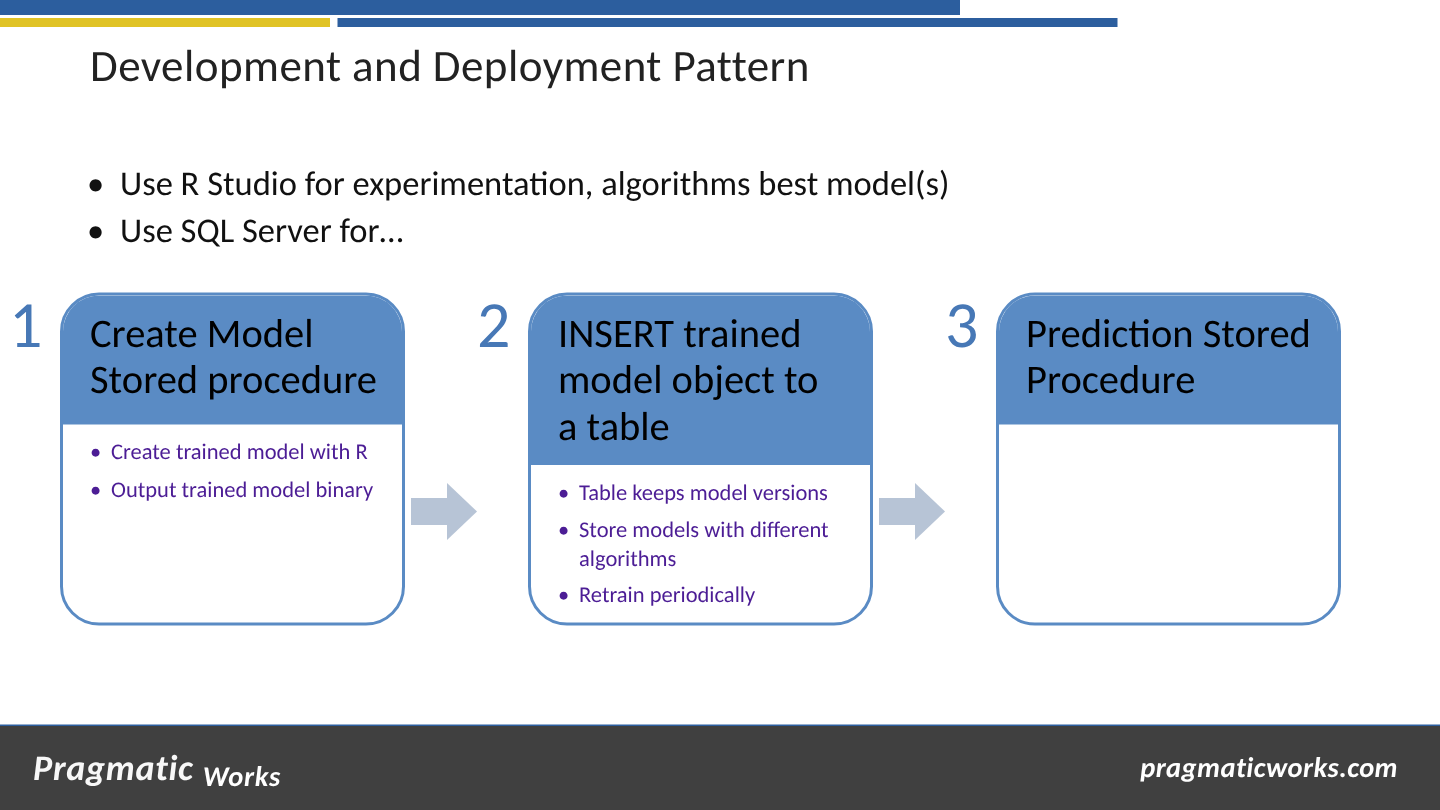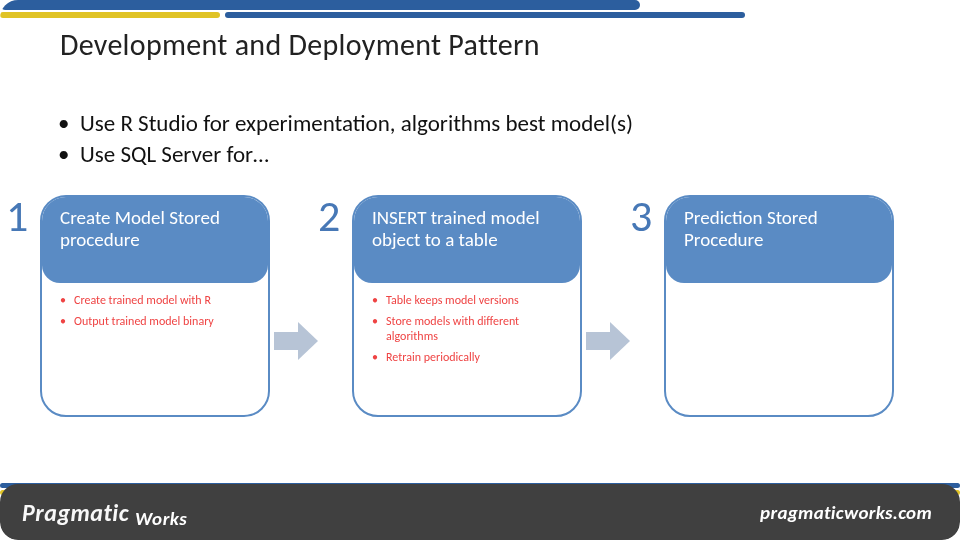--- a/index.html
+++ b/index.html
@@ -1,15 +1,15 @@
 <!DOCTYPE html>
 <html><head>
 <meta charset="utf-8">
 <style>
-  * { box-sizing: border-box; margin: 0; padding: 0; border-radius: 18px; }
+  * { box-sizing: border-box; margin: 0; padding: 0; }
   html, body { width: 960px; height: 540px; font-family: Calibri, "Segoe UI", Arial, sans-serif; background: #fff; overflow: hidden; }
   .slide { position: relative; width: 960px; height: 540px; }
 
   
   .top-blue   { position: absolute; top: 0;  left: 0; width: 640px; height: 10px; background: #2c5e9e; }
   .top-yellow { position: absolute; top: 12px; left: 0; width: 220px; height: 6px; background: #e0c326; }
   .top-blue2  { position: absolute; top: 12px; left: 225px; width: 520px; height: 6px; background: #2c5e9e; }
 
   .title { position: absolute; top: 26px; left: 60px; font-size: 30px; color: #222; font-weight: 400; letter-spacing: .3px; }
 
@@ -25,31 +25,31 @@
     margin-left: 30px;
     width: 230px;
     height: 222px;
     border-radius: 26px;
     background: #fff;
     border: 2px solid #5a8bc4;
     overflow: hidden;
   }
   .card .head {
     background: #5a8bc4;
-    color: #ffffff;
+    color: #000000;
     padding: 10px 16px 10px 18px;
-    font-size: 19px;
+    font-size: 27px;
     line-height: 1.15;
     min-height: 86px;
     display: flex; align-items: flex-start;
   }
   .card .body {
     padding: 10px 14px 10px 18px;
-    font-size: 12px;
-    color: #ef4444;
+    font-size: 15px;
+    color: #4c1d95;
     line-height: 1.25;
   }
   .card .body ul { list-style: none; }
   .card .body li { position: relative; padding-left: 14px; margin-bottom: 6px; }
   .card .body li::before { content: "•"; position: absolute; left: 0; top: 0; }
 
   .arrow {
     width: 52px; height: 38px; align-self: center; margin-top: 70px;
     position: relative;
   }

